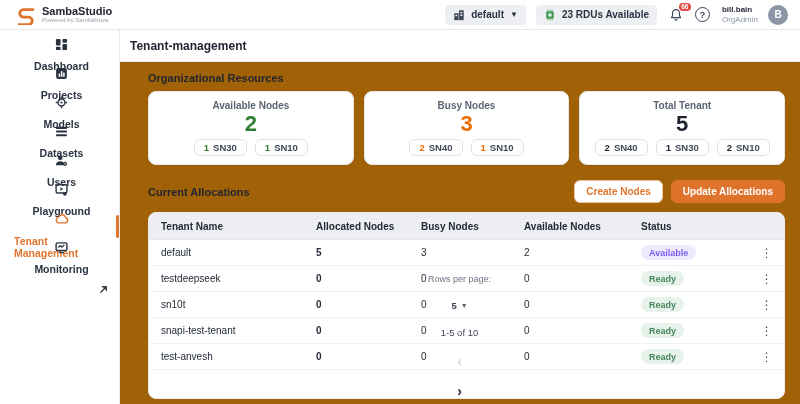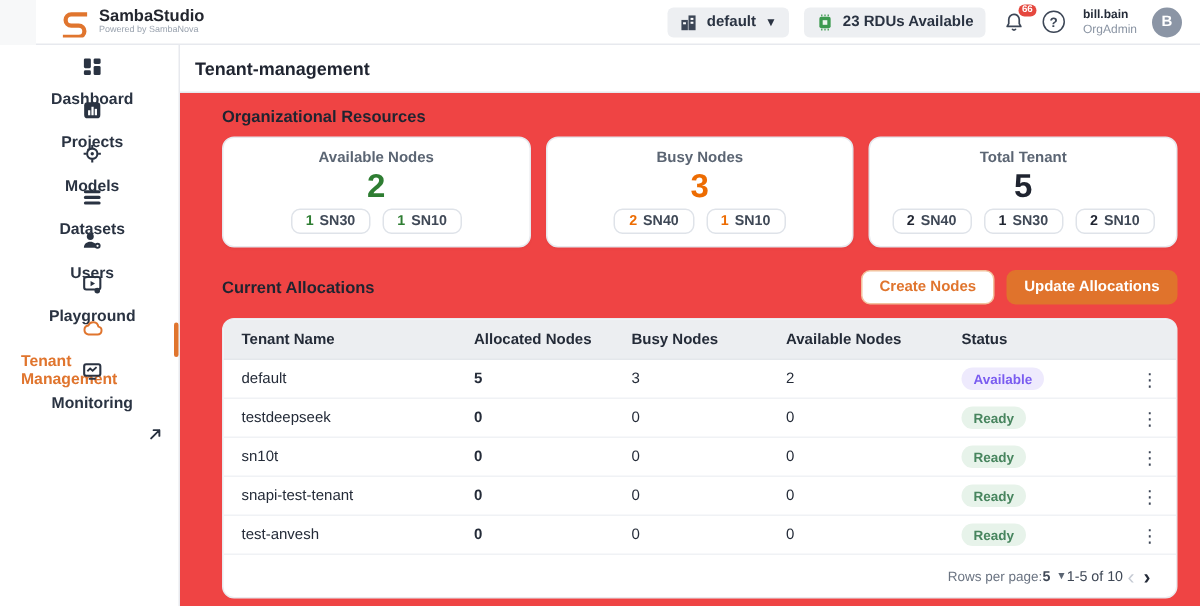--- a/index.html
+++ b/index.html
@@ -1,21 +1,21 @@
 <!DOCTYPE html>
 <html><head>
 <meta charset="utf-8">
 <style>
   * { margin:0; padding:0; box-sizing:border-box; }
   html,body { width:800px; height:404px; overflow:hidden; }
   body { font-family:"Liberation Sans", sans-serif; background:#f7f8f9; color:#1f2430; }
 
   
   .topbar { height:30px; background:#fff; border-bottom:1px solid #e7e9ee;
-            display:flex; justify-content:space-between; padding:0 12px 0 16px;margin-left:24px; }
+            display:flex; justify-content:space-between; padding:0 12px 0 16px; }
   .logo-group { display:flex; align-items:center; gap:6px; }
   .logo-mark { width:20px; height:20px; flex:0 0 auto; }
   .logo-title { font-size:11px; font-weight:700; color:#23262e; line-height:1.05; }
   .logo-sub { font-size:6px; color:#9aa3af; }
   .topbar-right { display:flex; align-items:center; gap:10px; }
   .pill { height:20px; display:flex; align-items:center; gap:6px; background:#edeff2;
           border-radius:4px; padding:0 8px; font-size:10px; font-weight:600; color:#2a3342; cursor:pointer; }
   .chev-down { font-size:8px; color:#2a3342; }
   .bell-wrap { position:relative; width:18px; height:18px; display:flex; align-items:center; justify-content:center; cursor:pointer; }
   .bell-badge { position:absolute; top:-3px; right:-6px; background:#e5483f; color:#fff; font-size:6.5px;
@@ -32,21 +32,21 @@
   .body-row { display:flex; height:374px; }
   .sidebar { width:120px; background:#fff; border-right:1px solid #e7e9ee; padding-top:8px; flex:0 0 auto; }
   .side-item { position:relative; height:29px; display:flex; align-items:center; gap:9px;
                padding:0 10px 0 14px; font-size:10.5px; font-weight:600; color:#2a3342; cursor:pointer;flex-direction:column; }
   .side-item .icon { width:14px; height:14px; display:flex; align-items:center; justify-content:center; }
   .side-item.active { color:#e0752e; }
   .side-item.active .active-bar { position:absolute; right:0; top:3px; bottom:3px; width:3px;
                background:#e0752e; border-radius:2px; }
   .ext-icon { margin-left:auto; }
 
-  .main { flex:1; display:flex; flex-direction:column; background:#ef4444; min-width:0; }
+  .main { flex:1; display:flex; flex-direction:column; background:#a16207; min-width:0; }
   .titlebar { height:32px; background:#fff; border-bottom:1px solid #e7e9ee; display:flex;
               align-items:center; padding-left:10px; font-size:12px; font-weight:700; color:#1f2430; flex:0 0 auto; }
   .content { padding:10px 15px 0 28px; }
   .section-heading { font-size:11px; font-weight:700; color:#1f2430; }
 
   
   .cards { display:flex; gap:10px; margin-top:7px; }
   .card { flex:1; background:#fff; border:1px solid #e7e9ee; border-radius:8px; height:74px;
           display:flex; flex-direction:column; align-items:center; justify-content:center;
           box-shadow:0 1px 2px rgba(16,24,40,.04); }
@@ -68,22 +68,22 @@
 
   .table-card { margin-top:9px; background:#fff; border:1px solid #e9ebef; border-radius:8px; overflow:hidden; }
   .trow { display:grid; grid-template-columns:167px 105px 103px 117px 108px 1fr;
           align-items:center; height:26px; border-bottom:1px solid #f0f2f5; font-size:10px; color:#242b38; }
   .trow > :first-child { padding-left:12px; }
   .thead { background:#eceef1; height:27px; font-weight:700; border-bottom:1px solid #e4e7eb; }
   .cell-allocated { font-weight:700; }
   .status-badge { display:inline-block; border-radius:9px; padding:2.5px 8px; font-size:9px; font-weight:600; }
   .kebab { justify-self:center; color:#3a4354; font-size:12px; cursor:pointer; line-height:1; padding:0 4px; }
 
-  .pagination { display:flex; align-items:center; justify-content:flex-end; height:28px;
-                padding-right:14px; font-size:9.5px; color:#3f4856; }
+  .pagination { display:flex; align-items:center; justify-content:flex-end; gap:16px; height:28px;
+                padding-right:14px; font-size:9.5px; color:#3f4856;flex-direction:column; }
   .pp-label { color:#6b7482; font-size:9px; }
   .pp-select { display:flex; align-items:center; gap:4px; font-weight:600; cursor:pointer; }
   .pp-select .chev-down { font-size:7px; color:#5b6573; }
   .pg-chev { font-size:14px; line-height:1; cursor:pointer; padding:0 3px; }
   .pg-prev { color:#c6cbd4; }
   .pg-next { color:#242b38; font-weight:700; }
 </style>
 </head>
 <body>
 

